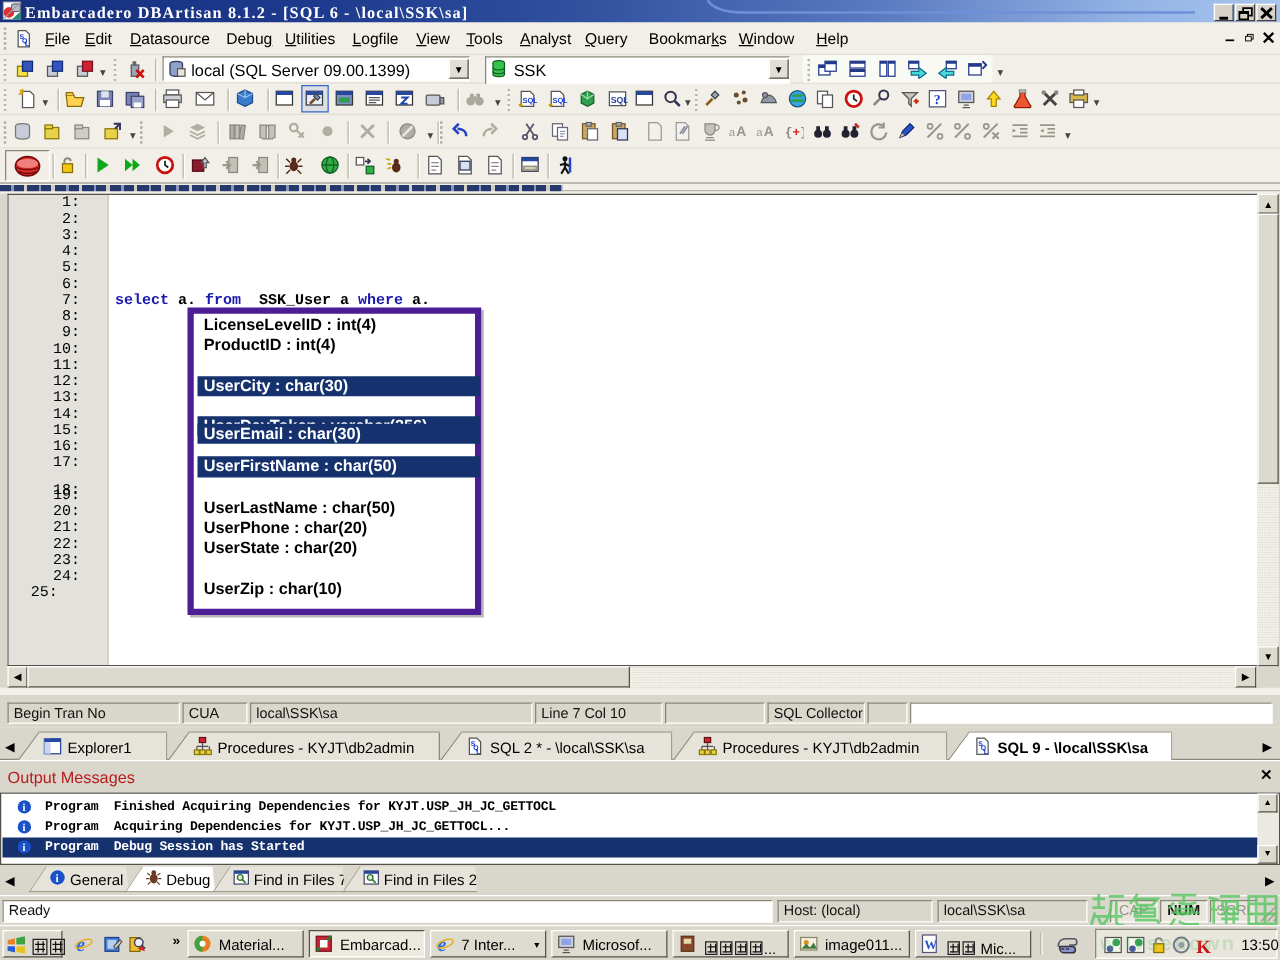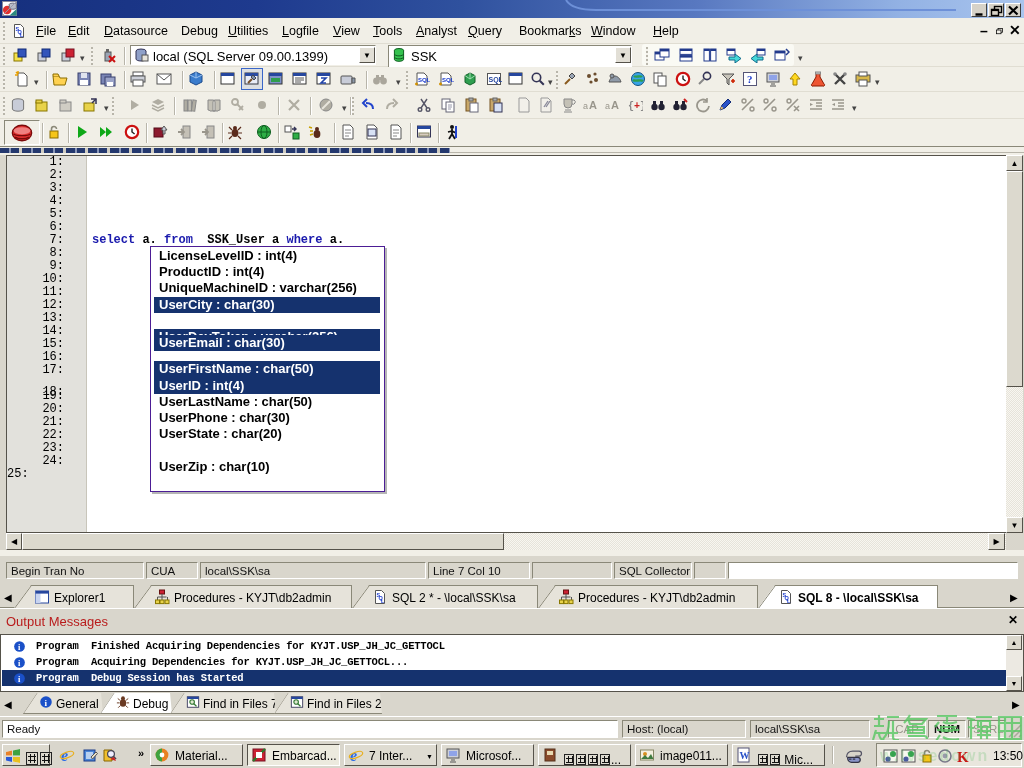--- a/index.html
+++ b/index.html
@@ -14,20 +14,21 @@
       <path d="M566 0q6 10 30 10h360" fill="none" stroke="#6d90d8" stroke-width="2"></path>
     </svg>
 <div style="position:absolute;left:2px;top:1px;"><svg width="15" height="15" viewBox="0 0 16 16">
         <rect x="0.5" y="0.5" width="15" height="15" fill="#fff" stroke="#889"></rect>
         <circle cx="5.5" cy="9.5" r="4.5" fill="#e03030"></circle>
         <path d="M15.5 15.5H8l7.5-7z" fill="#2a8a80"></path>
         <ellipse cx="11.5" cy="3.8" rx="3.8" ry="1.6" fill="#b8bcc8" stroke="#667"></ellipse>
         <path d="M7.7 3.8v3.4c0 .9 1.7 1.6 3.8 1.6s3.8-.7 3.8-1.6V3.8" fill="#b8bcc8" stroke="#667"></path>
         <path d="M0.5 15.5l15-15" stroke="#99a" stroke-width="1"></path>
       </svg></div>
+<div class="ab" style="left:20px;top:2px;font:bold 13px 'Liberation Serif';color:#fff;letter-spacing:.9px">Embarcadero DBArtisan 8.1.2 - [SQL 6 - \local\SSK\sa]</div>
 <div class="ab" style="left:971px;top:2.5px;width:16px;height:14px;background:#d6d2c8;border:1px solid;border-color:#fff #404040 #404040 #fff;line-height:0;padding:1px 0 0 1px"><svg width="13" height="11" viewBox="0 0 13 11">
         <path d="M2.5 9.5h7" stroke="#000" stroke-width="2.4"></path>
       </svg></div>
 <div class="ab" style="left:988px;top:2.5px;width:16px;height:14px;background:#d6d2c8;border:1px solid;border-color:#fff #404040 #404040 #fff;line-height:0;padding:1px 0 0 1px"><svg width="13" height="11" viewBox="0 0 13 11">
         <rect x="4.5" y="1.5" width="7" height="6" fill="none" stroke="#000" stroke-width="1.4"></rect>
         <rect x="1.5" y="4.5" width="7" height="6" fill="#d6d2c8" stroke="#000" stroke-width="1.4"></rect>
         <path d="M1.5 5h7" stroke="#000" stroke-width="2.2"></path>
       </svg></div>
 <div class="ab" style="left:1005px;top:2.5px;width:16px;height:14px;background:#d6d2c8;border:1px solid;border-color:#fff #404040 #404040 #fff;line-height:0;padding:1px 0 0 1px"><svg width="13" height="11" viewBox="0 0 13 11">
         <path d="M2 1.5l8.5 8M10.5 1.5L2 9.5" stroke="#000" stroke-width="2.2"></path>
@@ -567,34 +568,32 @@
 <div class="ab" style="left:0;top:182px;width:57px;text-align:right;font:12px/13px 'Liberation Mono';color:#000">15:</div>
 <div class="ab" style="left:0;top:195px;width:57px;text-align:right;font:12px/13px 'Liberation Mono';color:#000">16:</div>
 <div class="ab" style="left:0;top:208px;width:57px;text-align:right;font:12px/13px 'Liberation Mono';color:#000">17:</div>
 <div class="ab" style="left:0;top:230px;width:57px;text-align:right;font:12px/13px 'Liberation Mono';color:#000">18:</div>
 <div class="ab" style="left:0;top:234px;width:57px;text-align:right;font:12px/13px 'Liberation Mono';color:#000">19:</div>
 <div class="ab" style="left:0;top:247px;width:57px;text-align:right;font:12px/13px 'Liberation Mono';color:#000">20:</div>
 <div class="ab" style="left:0;top:260px;width:57px;text-align:right;font:12px/13px 'Liberation Mono';color:#000">21:</div>
 <div class="ab" style="left:0;top:273px;width:57px;text-align:right;font:12px/13px 'Liberation Mono';color:#000">22:</div>
 <div class="ab" style="left:0;top:286px;width:57px;text-align:right;font:12px/13px 'Liberation Mono';color:#000">23:</div>
 <div class="ab" style="left:0;top:299px;width:57px;text-align:right;font:12px/13px 'Liberation Mono';color:#000">24:</div>
-<div class="ab" style="left:0;top:312px;width:57px;text-align:left;font:12px/13px 'Liberation Mono';color:#000">25:</div>
+<div class="ab" style="left:0;top:312px;width:57px;text-align:center;font:12px/13px 'Liberation Mono';color:#000">25:</div>
 <div class="ab" style="left:85px;top:78px;font:bold 12px/13px 'Liberation Mono';white-space:pre"><span style="color:#1a1aad">select</span> a. <span style="color:#1a1aad">from</span>  SSK_User a <span style="color:#1a1aad">where</span> a.</div>
 </div>
-<div class="ab" style="left:150px;top:91px;width:235px;height:246px;background:#fff;border:1px solid #4c1d95;box-shadow:2px 2px 0 rgba(90,90,90,.45);padding:3px 0 0 19px">
+<div class="ab" style="left:150px;top:91px;width:235px;height:246px;background:#fff;border:5px solid #4c1d95;box-shadow:2px 2px 0 rgba(90,90,90,.45);padding:3px 0 0 19px">
 <div class="ab" style="left:3px;top:1.0px;width:226px;height:16.3px;font:bold 13px 'Liberation Sans';line-height:16px;padding-left:5px;white-space:nowrap;color:#000">LicenseLevelID : int(4)</div>
 <div class="ab" style="left:3px;top:17.2px;width:226px;height:16.3px;font:bold 13px 'Liberation Sans';line-height:16px;padding-left:5px;white-space:nowrap;color:#000">ProductID : int(4)</div>
-<div class="ab" style="left:3px;top:33.4px;width:226px;height:16.3px;font:bold 13px 'Liberation Sans';line-height:16px;padding-left:5px;white-space:nowrap;color:#000">UniqueMachineID : varchar(256)</div>
 <div class="ab" style="left:3px;top:49.599999999999994px;width:226px;height:16.3px;font:bold 13px 'Liberation Sans';line-height:16px;padding-left:5px;white-space:nowrap;color:#fff;background:#15326e">UserCity : char(30)</div>
 <div class="ab" style="left:3px;top:82.0px;width:226px;height:16.3px;font:bold 13px 'Liberation Sans';line-height:16px;padding-left:5px;white-space:nowrap;color:#fff;background:#15326e">UserDevToken : varchar(256)</div>
 <div class="ab" style="left:3px;top:88px;width:226px;height:16.3px;font:bold 13px 'Liberation Sans';line-height:16px;padding-left:5px;white-space:nowrap;color:#fff;background:#15326e">UserEmail : char(30)</div>
 <div class="ab" style="left:3px;top:114.39999999999999px;width:226px;height:16.3px;font:bold 13px 'Liberation Sans';line-height:16px;padding-left:5px;white-space:nowrap;color:#fff;background:#15326e">UserFirstName : char(50)</div>
-<div class="ab" style="left:3px;top:130.6px;width:226px;height:16.3px;font:bold 13px 'Liberation Sans';line-height:16px;padding-left:5px;white-space:nowrap;color:#fff;background:#15326e">UserID : int(4)</div>
 <div class="ab" style="left:3px;top:146.79999999999998px;width:226px;height:16.3px;font:bold 13px 'Liberation Sans';line-height:16px;padding-left:5px;white-space:nowrap;color:#000">UserLastName : char(50)</div>
-<div class="ab" style="left:3px;top:163.0px;width:226px;height:16.3px;font:bold 13px 'Liberation Sans';line-height:16px;padding-left:5px;white-space:nowrap;color:#000">UserPhone : char(30)</div>
+<div class="ab" style="left:3px;top:163.0px;width:226px;height:16.3px;font:bold 13px 'Liberation Sans';line-height:16px;padding-left:5px;white-space:nowrap;color:#000">UserPhone : char(20)</div>
 <div class="ab" style="left:3px;top:179.2px;width:226px;height:16.3px;font:bold 13px 'Liberation Sans';line-height:16px;padding-left:5px;white-space:nowrap;color:#000">UserState : char(20)</div>
 <div class="ab" style="left:3px;top:211.6px;width:226px;height:16.3px;font:bold 13px 'Liberation Sans';line-height:16px;padding-left:5px;white-space:nowrap;color:#000">UserZip : char(10)</div>
 </div>
 <div class="ab" style="left:1006px;top:0px;width:17px;height:378px;background:repeating-conic-gradient(#f8f6f0 0 25%,#e6e3da 0 50%) 0 0/2px 2px">
 <div class="btn3d" style="left:0;top:0;width:17px;height:16px;font:8px 'Liberation Sans';text-align:center;line-height:15px;color:#000">▲</div>
 <div class="btn3d" style="left:0;top:16px;width:17px;height:216px"></div>
 <div class="btn3d" style="left:0;top:362px;width:17px;height:16px;font:8px 'Liberation Sans';text-align:center;line-height:15px;color:#000">▼</div>
 </div>
 <div class="ab" style="left:6px;top:378px;width:1000px;height:17px;background:repeating-conic-gradient(#f8f6f0 0 25%,#e6e3da 0 50%) 0 0/2px 2px">
 <div class="btn3d" style="left:0;top:0;width:16px;height:17px;font:8px 'Liberation Sans';text-align:center;line-height:16px;color:#000">◀</div>
@@ -664,21 +663,21 @@
         <path d="M0 23L17 0" stroke="#8a8878"></path>
       </svg>
     </div>
 <div class="ab" style="left:758px;top:3px;width:180px;height:23px;background:#fff;clip-path:polygon(17px 0,100% 0,100% 100%,0 100%);border-top:1px solid #8a8878;box-shadow:inset -1px 0 0 #8a8878">
       <div class="ab" style="left:20px;top:3px"><svg width="16" height="16" viewBox="0 0 16 16">
           <path d="M3.5 1.5h6l3 3v10h-9z" fill="#fff" stroke="#555"></path>
           <text x="4.5" y="8" font-size="5.5" font-weight="bold" fill="#1a3acc" font-family="Liberation Sans">S</text>
           <text x="6.5" y="11" font-size="5.5" font-weight="bold" fill="#1a3acc" font-family="Liberation Sans">Q</text>
           <text x="9" y="14" font-size="5.5" font-weight="bold" fill="#1a3acc" font-family="Liberation Sans">L</text>
         </svg></div>
-      <div class="ab" style="left:40px;top:5px;font:bold 12px 'Liberation Sans';white-space:nowrap">SQL 8 - \local\SSK\sa</div>
+      <div class="ab" style="left:40px;top:5px;font:bold 12px 'Liberation Sans';white-space:nowrap">SQL 9 - \local\SSK\sa</div>
       <svg width="20" height="23" style="position:absolute;left:0;top:0">
         <path d="M0 23L17 0" stroke="#8a8878"></path>
       </svg>
     </div>
 <div class="ab" style="left:1010px;top:10px;font:10px 'Liberation Sans';color:#000">▶</div>
 </div>
 <div class="ab" style="left:0;top:608px;width:1024px;height:26px;background:#d9d6cc;border-top:1px solid #fff">
 <div class="ab" style="left:6px;top:5px;font:13px 'Liberation Sans';color:#b91c1c">Output Messages</div>
 <div class="ab" style="left:1008px;top:4px;font:bold 12px 'Liberation Sans';color:#000">✕</div>
 </div>

